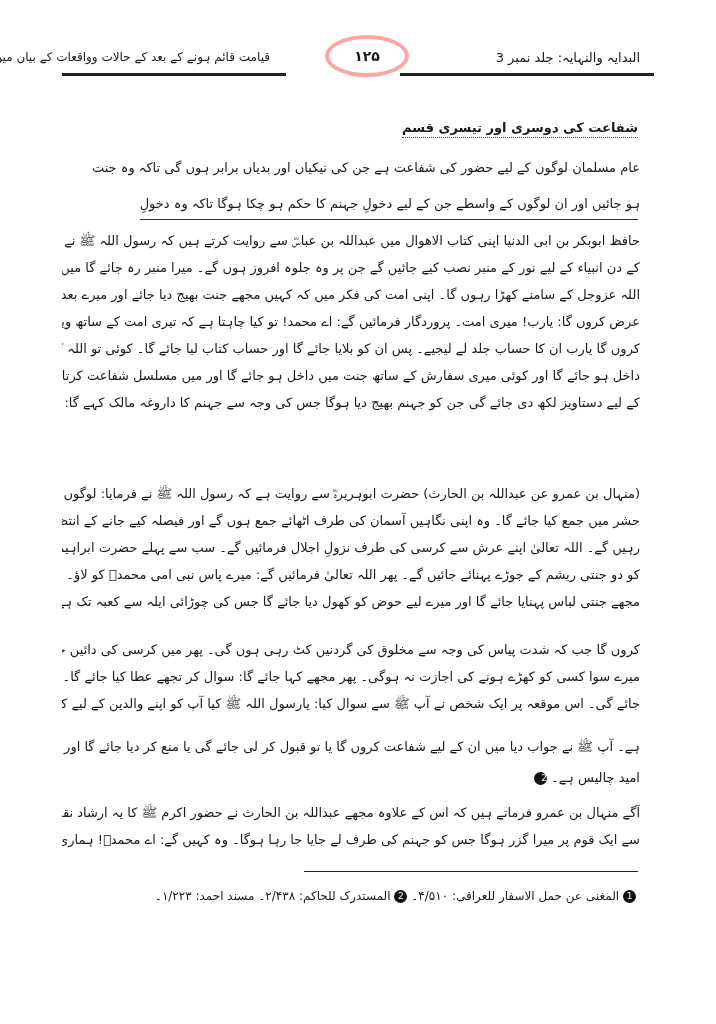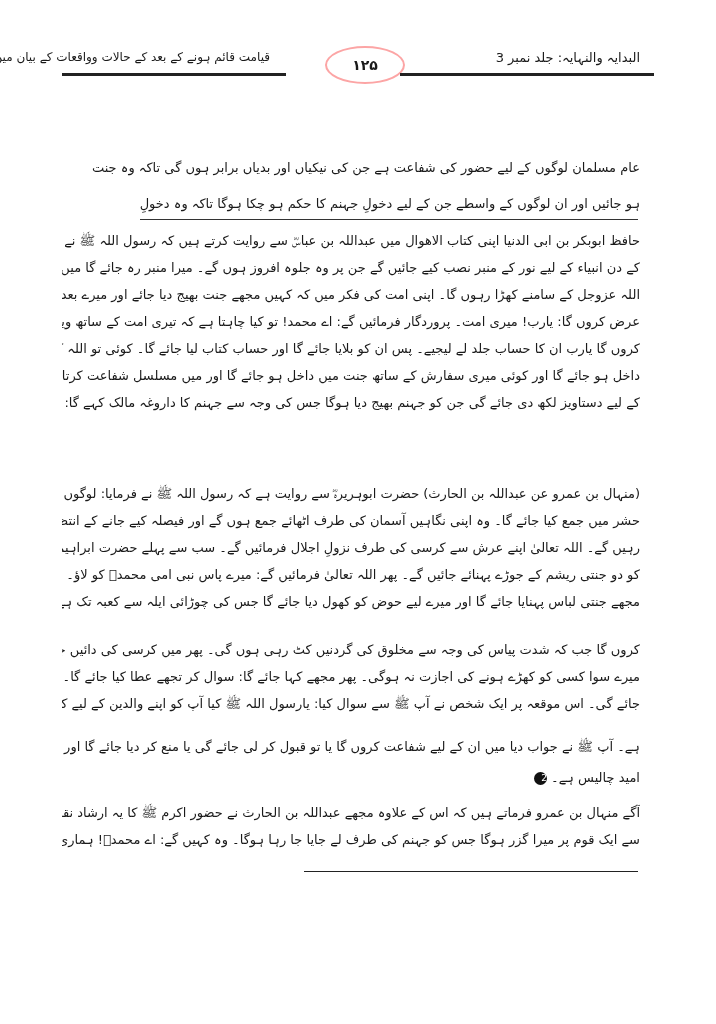--- a/index.html
+++ b/index.html
@@ -20,22 +20,22 @@
   }
   .hdr-line-right {
     position: absolute; left: 400px; right: 62px; top: 73px; height: 3px;
     background: #222; box-shadow: 0 4px 0 -2px #888;
   }
   .hdr-line-left {
     position: absolute; left: 62px; right: 430px; top: 73px; height: 3px;
     background: #222; box-shadow: 0 4px 0 -2px #888;
   }
   .page-oval {
-    position: absolute; left: 325px; top: 46px; width: 76px; height: 34px;
-    border: 2px solid #fca5a5; border-radius: 50%;
+    position: absolute; left: 325px; top: 35px; width: 76px; height: 34px;
+    border: 4px solid #fca5a5; border-radius: 50%;
     display: flex; align-items: center; justify-content: center;
     font-size: 14px; font-weight: bold;
   }
 
   
   .line {
     position: absolute; right: 76px; direction: rtl; text-align: justify;
     text-align-last: justify; font-size: 13px; line-height: 20px; white-space: nowrap;
     overflow: hidden;
   }
@@ -68,20 +68,21 @@
 
   <div class="hdr-right">البدایہ والنہایہ: جلد نمبر 3</div>
   <div class="page-oval">
     <span>۱۲۵</span>
   </div>
   <div class="hdr-left">قیامت قائم ہونے کے بعد کے حالات وواقعات کے بیان میں</div>
   <div class="hdr-line-right"></div>
   <div class="hdr-line-left"></div>
 
 
+  <div class="subhead" style="top:120px;">شفاعت کی دوسری اور تیسری قسم</div>
 
   <div class="line full" style="top:158px; left:88px;">عام مسلمان لوگوں کے لیے حضور کی شفاعت ہے جن کی نیکیاں اور بدیاں برابر ہوں گی تاکہ وہ جنت میں داخل</div>
   <div class="line" style="top:194px; left:140px;">ہو جائیں اور ان لوگوں کے واسطے جن کے لیے دخولِ جہنم کا حکم ہو چکا ہوگا تاکہ وہ دخولِ جہنم سے بچ جائیں</div>
   <div class="underline-sep" style="top:219px;"></div>
 
   <div class="line full" style="top:231px;">حافظ ابوبکر بن ابی الدنیا اپنی کتاب الاھوال میں عبداللہ بن عباسؓ سے روایت کرتے ہیں کہ رسول اللہ ﷺ نے فرمایا: قیامت</div>
   <div class="line full" style="top:258px;">کے دن انبیاء کے لیے نور کے منبر نصب کیے جائیں گے جن پر وہ جلوہ افروز ہوں گے۔ میرا منبر رہ جائے گا میں اس پر نہ بیٹھوں گا بلکہ</div>
   <div class="line full" style="top:285px;">اللہ عزوجل کے سامنے کھڑا رہوں گا۔ اپنی امت کی فکر میں کہ کہیں مجھے جنت بھیج دیا جائے اور میرے بعد میری امت رہ جائے۔ سو میں</div>
   <div class="line full" style="top:312px;">عرض کروں گا: یارب! میری امت۔ پروردگار فرمائیں گے: اے محمد! تو کیا چاہتا ہے کہ تیری امت کے ساتھ ویسا معاملہ کروں۔ میں عرض</div>
   <div class="line full" style="top:339px;">کروں گا یارب ان کا حساب جلد لے لیجیے۔ پس ان کو بلایا جائے گا اور حساب کتاب لیا جائے گا۔ کوئی تو اللہ کی رحمت کے ساتھ جنت میں</div>
@@ -99,13 +100,19 @@
   <div class="line full" style="top:737px;">ہے۔ آپ ﷺ نے جواب دیا میں ان کے لیے شفاعت کروں گا یا تو قبول کر لی جائے گی یا منع کر دیا جائے گا اور مجھے ان کے لیے کوئی</div>
   <div class="line short" style="top:768px;">
     <span>امید چالیس ہے۔</span>
     <span class="fn-marker">2</span>
   </div>
 
   <div class="line full" style="top:803px;">آگے منہال بن عمرو فرماتے ہیں کہ اس کے علاوہ مجھے عبداللہ بن الحارث نے حضور اکرم ﷺ کا یہ ارشاد نقل کیا: اپنی امت میں</div>
   <div class="line full" style="top:830px;">سے ایک قوم پر میرا گزر ہوگا جس کو جہنم کی طرف لے جایا جا رہا ہوگا۔ وہ کہیں گے: اے محمدؐ! ہماری شفاعت کر دیجیے۔ میں ملائکہ کو حکم دوں گا</div>
 
   <div class="fn-rule"></div>
+  <div class="footnote">
+    <span class="fn-marker">1</span>
+    <span>المغنی عن حمل الاسفار للعراقی: ۴/۵۱۰۔</span>
+    <span class="fn-marker">2</span>
+    <span>المستدرک للحاکم: ۲/۴۳۸۔ مسند احمد: ۱/۲۲۳۔</span>
+  </div>
 </div>
 
 </body></html>

